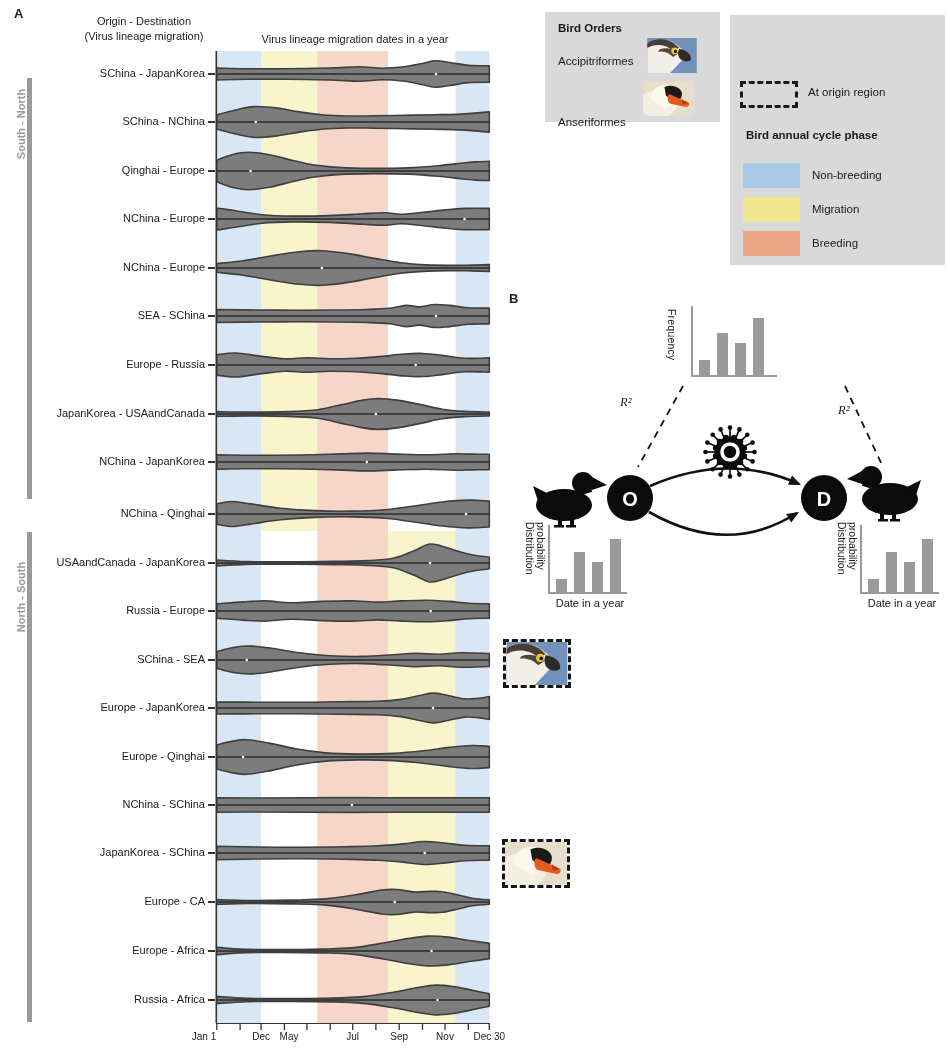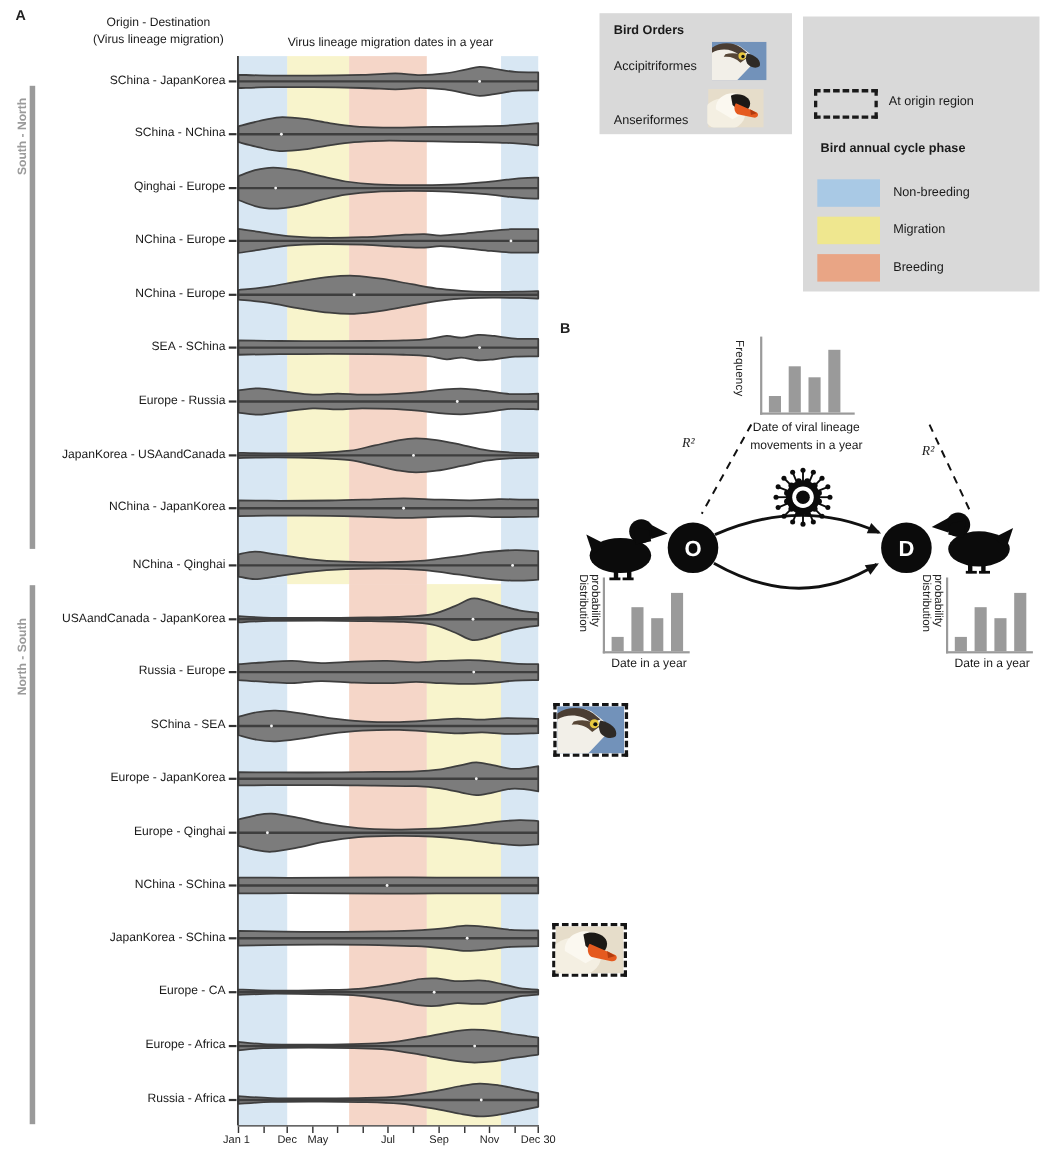--- a/index.html
+++ b/index.html
@@ -177,21 +177,21 @@
       <div class="rowlabel" style="top: 846px;">JapanKorea - SChina</div>
       <div class="rowdash" style="top: 852px;"></div>
       <div class="rowlabel" style="top: 895px;">Europe - CA</div>
       <div class="rowdash" style="top: 901px;"></div>
       <div class="rowlabel" style="top: 944px;">Europe - Africa</div>
       <div class="rowdash" style="top: 950px;"></div>
       <div class="rowlabel" style="top: 993px;">Russia - Africa</div>
       <div class="rowdash" style="top: 999px;"></div>
     </div>
   <div id="x-ticklabels">
-      <div class="xtick" style="left: 215px; top: 1031px; text-align: right;">Jan 1</div>
+      <div class="xtick" style="left: 204px; top: 1031px; text-align: right;">Jan 1</div>
       <div class="xtick" style="left: 261.091px; top: 1031px;">Dec</div>
       <div class="xtick" style="left: 289px; top: 1031px;">May</div>
       <div class="xtick" style="left: 352.677px; top: 1031px;">Jul</div>
       <div class="xtick" style="left: 399.22px; top: 1031px;">Sep</div>
       <div class="xtick" style="left: 445.013px; top: 1031px;">Nov</div>
       <div class="xtick" style="left: 489.304px; top: 1031px;">Dec 30</div>
     </div>
 
   <div class="inset" style="left:503px;top:639px;">
     <svg width="62" height="43" viewBox="0 0 65 46">
@@ -222,21 +222,21 @@
       <svg width="54" height="35" viewBox="0 0 65 46">
         <rect width="65" height="46" fill="#7292ba"></rect>
         <path d="M0,12 C8,3 22,0 33,5 L41,11 C47,15 51,21 48,27 L30,46 L0,46 Z" fill="#f2efe8"></path>
         <path d="M0,7 C10,0 25,0 35,7 L42,13 L33,16 C24,8 10,7 0,13 Z" fill="#4a3d33"></path>
         <path d="M16,15 C25,12 34,14 41,20 L34,25 C28,19 21,17 14,18 Z" fill="#574636"></path>
         <circle cx="36" cy="17" r="4.4" fill="#e8c83f"></circle>
           <circle cx="37" cy="17.6" r="2" fill="#111"></circle>
         <path d="M42,14 C53,16 59,23 57,29 C52,33 45,30 42,26 C40,22 40,17 42,14 Z" fill="#2e2a26"></path>
       </svg>
     </div>
-    <div class="leg-text" style="left:13px;top:92px;">Anseriformes</div>
+    <div class="leg-text" style="left:13px;top:104px;">Anseriformes</div>
     <div class="abs" style="left:98px;top:69px;">
       <svg width="52" height="35" viewBox="0 0 66 46">
         <rect width="66" height="46" fill="#e6ddca"></rect>
         <ellipse cx="19" cy="30" rx="25" ry="19" fill="#f4efe2"></ellipse>
         <path d="M9,24 C8,9 26,1 38,7 C47,11 49,20 45,27 L29,36 Z" fill="#fbf8f0"></path>
         <path d="M27,8 C37,3 50,9 50,17 C50,24 44,28 37,26 L29,19 Z" fill="#1c1916"></path>
         <path d="M33,17 L58,28 C61,30 59,35 54,34 L35,30 C31,28 30,21 33,17 Z" fill="#e55a1f"></path>
         <path d="M50,24 L58,29 L51,31 Z" fill="#b13c10"></path>
       </svg>
     </div>
@@ -259,24 +259,20 @@
   <div class="vlabel" style="left:666px;top:309px;height:66px;">Frequency</div>
   <div class="mini-chart" style="left:691px;top:306px;width:84px;height:69px;">
     <div class="mc-bars" id="freq-bars">
         <div class="bar" style="height: 15px;"></div>
         <div class="bar" style="height: 42px;"></div>
         <div class="bar" style="height: 32px;"></div>
         <div class="bar" style="height: 57px;"></div>
       </div>
   </div>
 
-  <div class="apex-text">
-    <div>Date of viral lineage</div>
-    <div>movements in a year</div>
-  </div>
 
   <div class="r2" style="left:620px;top:395px;">R²</div>
   <div class="r2" style="left:838px;top:403px;">R²</div>
 
   <svg id="pb-svg" class="layer" width="947" height="1053">
     <defs>
       <g id="duck-shape">
         <ellipse cx="31" cy="36" rx="28" ry="16"></ellipse>
         <circle cx="50" cy="14" r="11"></circle>
         <polygon points="43,10 45,26 59,23 57,13"></polygon>

